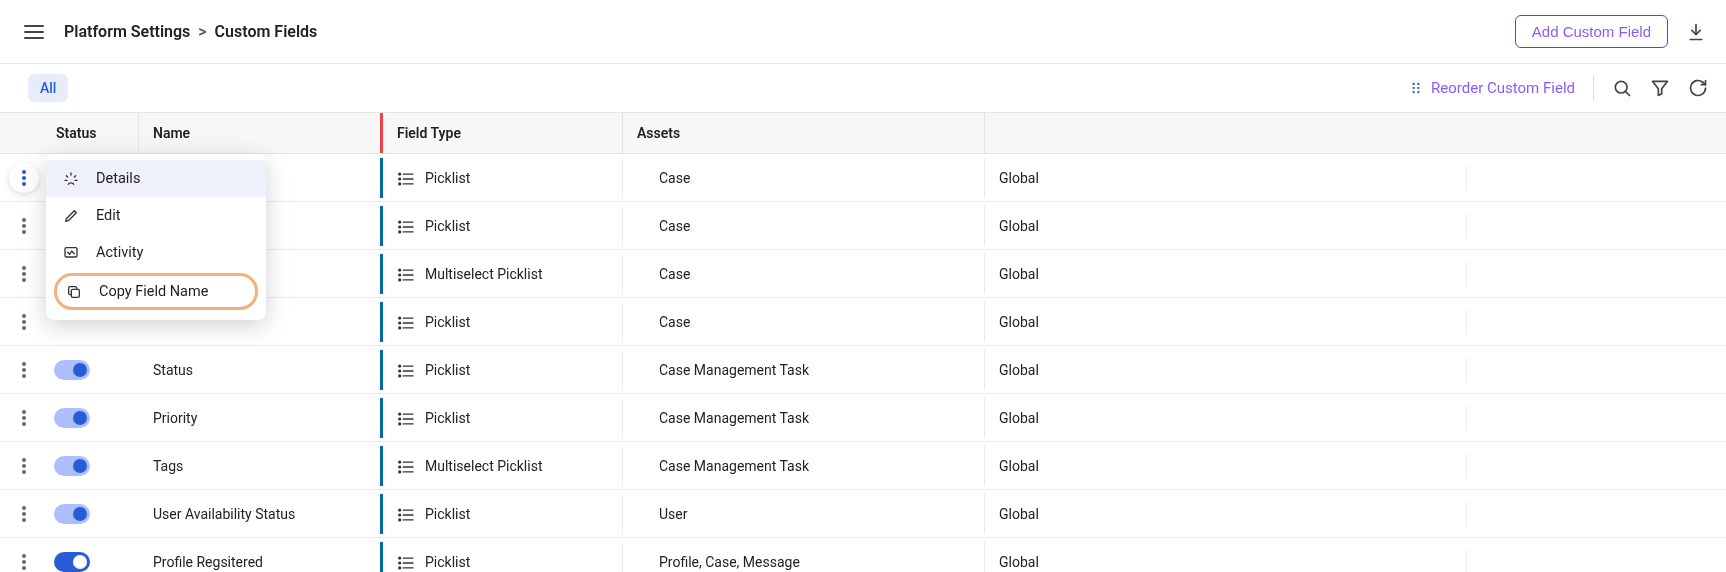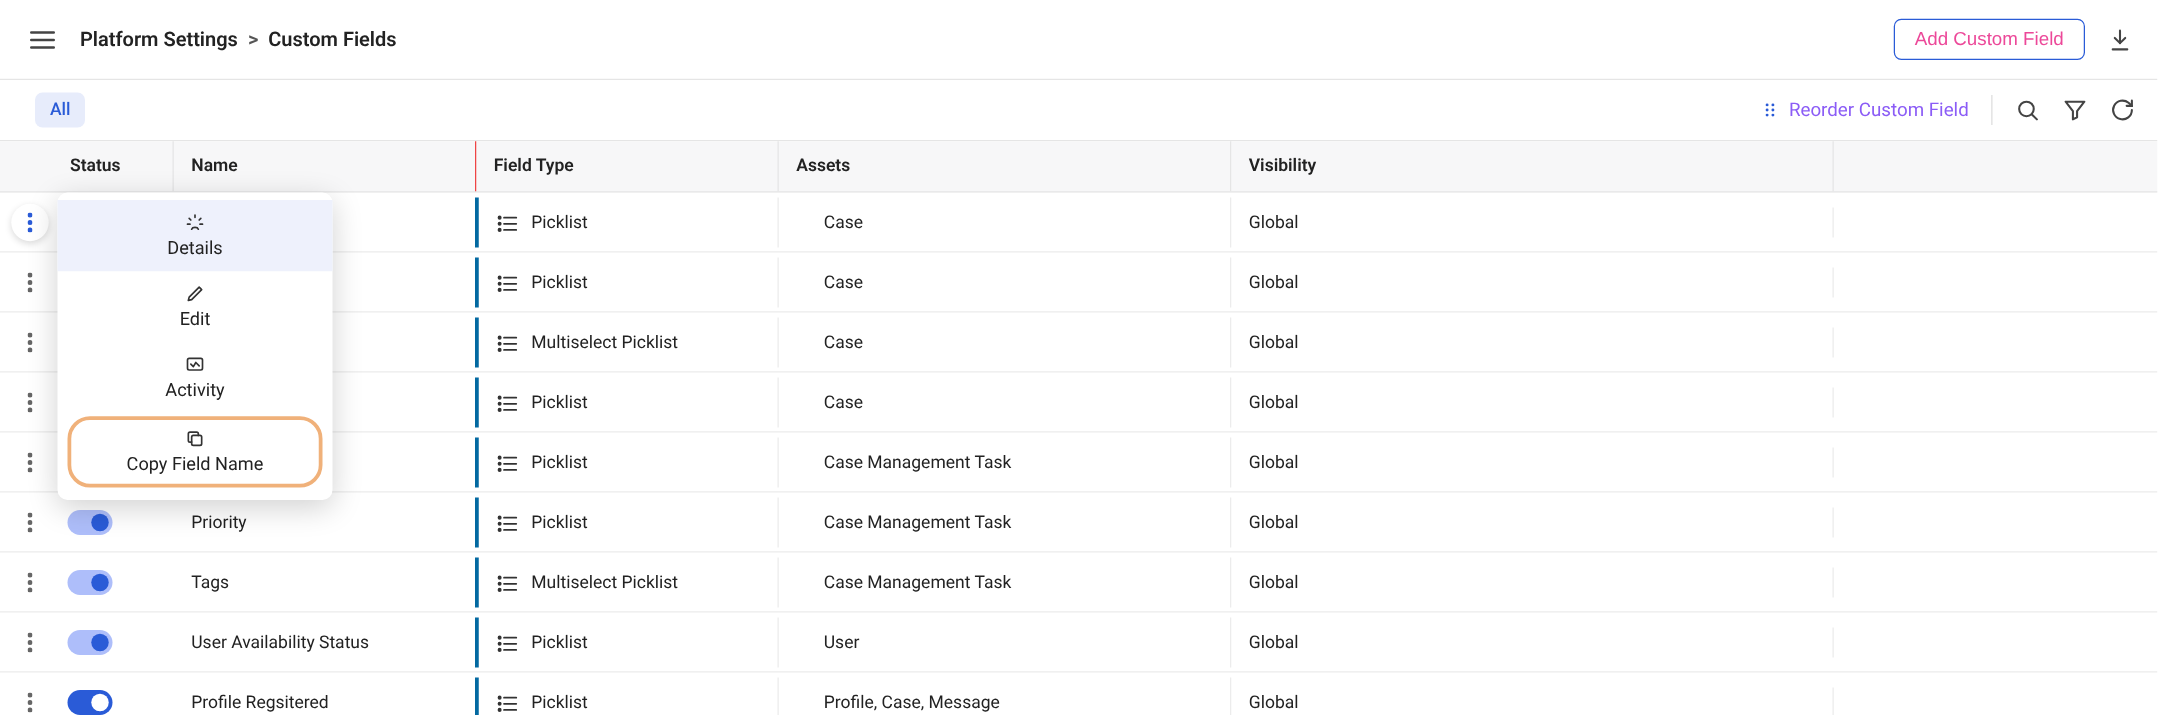--- a/index.html
+++ b/index.html
@@ -37,21 +37,21 @@
     font-size: 16px;
     font-weight: 600;
     color: #222;
   }
   .breadcrumb .sep { color: #555; }
   .topbar-right {
     display: flex; align-items: center; gap: 18px;
   }
   .btn-outline {
     border: 1.5px solid #2a5bd7;
-    color: #ec4899;
+    color: #8b5cf6;
     background: #fff;
     padding: 7px 16px;
     border-radius: 6px;
     font-size: 15px;
     font-weight: 500;
     cursor: pointer;
   }
   .icon-btn {
     cursor: pointer;
     color: #444;
@@ -89,21 +89,21 @@
   .thead {
     display:flex;
     background: #f7f7f8;
     border-bottom: 1px solid #e5e5e5;
     font-weight: 600;
     color: #222;
   }
   .col-handle { width: 48px; flex:0 0 48px; }
   .col-status { width: 90px; flex:0 0 90px; padding: 12px 0 12px 8px;}
   .col-name   { width: 242px; flex:0 0 242px; border-left:1px solid #e5e5e5; padding:12px 14px;}
-  .col-type   { width: 242px; flex:0 0 242px; border-left:1px solid #ef4444; padding:12px 14px;}
+  .col-type   { width: 242px; flex:0 0 242px; border-left:3px solid #ef4444; padding:12px 14px;}
   .col-assets { width: 362px; flex:0 0 362px; border-left:1px solid #e5e5e5; padding:12px 14px;}
   .col-vis    { flex:1; border-left:1px solid #e5e5e5; padding:12px 14px;}
   .col-last   { width: 260px; flex:0 0 260px; border-left:1px solid #e5e5e5; padding:12px 14px;}
   .trow {
     display:flex;
     border-bottom: 1px solid #ececec;
     align-items: center;
     min-height: 48px;
     position: relative;
   }
@@ -144,26 +144,25 @@
     position:absolute;
     left: 46px; top: 0px;
     width: 220px;
     background:#fff;
     border-radius: 8px;
     box-shadow: 0 6px 24px rgba(0,0,0,0.18);
     padding: 6px 0 10px 0;
     z-index: 10;
   }
   .menu-item {
-    display:flex; align-items:center; gap:4px;
+    display:flex; align-items:center; gap:16px;
     padding: 10px 16px;
     font-size:14.5px;
     color:#222;
     cursor:pointer;
-    flex-direction:column;
   }
   .menu-item.active { background:#eef1fc; }
   .menu-item .mi-icon { width:18px; display:flex; align-items:center; justify-content:center; color:#333;}
   .menu-highlight {
     border: 3px solid #f0b17a;
     border-radius: 18px;
     margin: 2px 8px 0 8px;
     padding: 0;
   }
   .menu-highlight .menu-item { padding: 7px 8px; }
@@ -231,21 +230,20 @@
   </div>
 </div>
 
 <div class="table">
   <div class="thead">
     <div class="col-handle"></div>
     <div class="col-status">Status</div>
     <div class="col-name">Name</div>
     <div class="col-type">Field Type</div>
     <div class="col-assets">Assets</div>
-    <div class="col-vis">Visibility</div>
     <div class="col-last"></div>
   </div>
 
   <div class="trow">
     <div class="cell handle">
       <div class="kebab-active">
         <svg width="4" height="16" viewBox="0 0 4 16" fill="#2a5bd7">
             <circle cx="2" cy="2" r="2"></circle>
             <circle cx="2" cy="8" r="2"></circle>
             <circle cx="2" cy="14" r="2"></circle>

